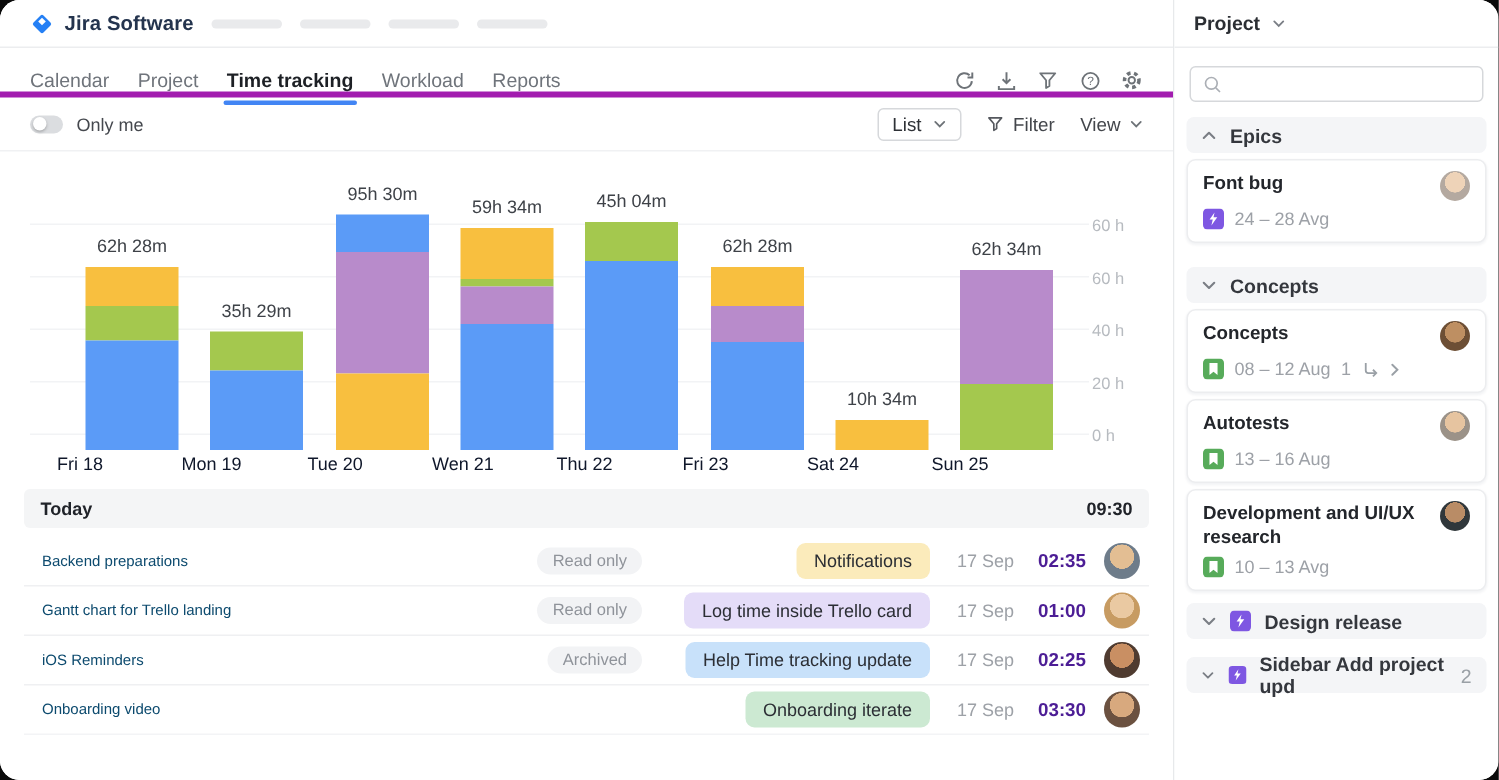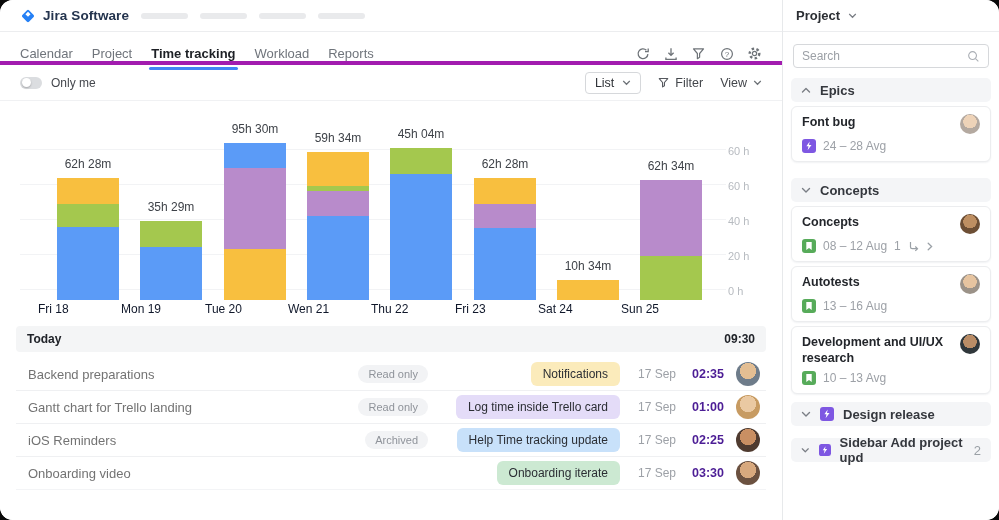--- a/index.html
+++ b/index.html
@@ -39,21 +39,21 @@
   .vlabel { position:absolute; width:100px; text-align:center; font-size:12px; color:#3E4248; white-space:nowrap; }
   .daylabel { position:absolute; bottom:0; width:100px; font-size:12px; color:#0f172a; }
 
   
   .today { margin:10px 16px 0; height:26px; flex:none; background:#F4F5F6; border-radius:4px; display:flex; align-items:center; padding:0 11px; }
   .today-label { font-size:12px; font-weight:700; color:#202329; }
   .today-time { margin-left:auto; font-size:12px; font-weight:700; color:#202329; }
   .tasks { margin:6px 16px 0; }
   .trow { height:33px; display:flex; align-items:center; border-bottom:1px solid #EFF0F2; padding:0 6px 0 12px; }
   .trow:last-child { border-bottom:1px solid #F3F4F6; }
-  .tname { font-size:13px; color:#737373; }
+  .tname { font-size:10px; color:#0c4a6e; }
   .badge { margin-left:auto; font-size:11px; color:#8F939A; background:#F2F3F5; border-radius:10px; padding:3px 10px; white-space:nowrap; }
   .chipcell { width:180px; flex:none; display:flex; justify-content:flex-end; margin-left:12px; }
   .chipcell.noBadge { margin-left:auto; }
   .chip { font-size:12px; color:#2B2E34; border-radius:6px; padding:5px 12px; white-space:nowrap; }
   .tdate { width:46px; flex:none; text-align:right; font-size:12px; color:#9DA1A7; margin-left:10px; }
   .ttime { width:44px; flex:none; text-align:right; font-size:12.5px; font-weight:700; color:#4c1d95; margin-left:4px; }
   .avatar { width:24px; height:24px; border-radius:50%; flex:none; margin-left:12px; }
   .avatar.sm { width:20px; height:20px; margin-left:0; }
   .av0 { background:radial-gradient(circle at 50% 38%, #E3BE93 0 42%, #6E7C8A 43%); }
   .av1 { background:radial-gradient(circle at 50% 38%, #EAC9A2 0 42%, #C79B62 43%); }
@@ -288,21 +288,20 @@
   </div>
 
   <div class="side">
     <div class="sideheader">
       <span class="project-label">Project</span>
       <svg width="9" height="6" viewBox="0 0 10 7">
           <path d="M1.5 1.5L5 5l3.5-3.5" fill="none" stroke="#7A7E85" stroke-width="1.4" stroke-linecap="round"></path>
         </svg>
     </div>
     <div class="search">
-      <input type="text" placeholder="Search" style="">
       <svg width="13" height="13" viewBox="0 0 14 14">
           <circle cx="6" cy="6" r="4.2" fill="none" stroke="#ABAFB5" stroke-width="1.2"></circle>
           <path d="M9.2 9.2l3 3" stroke="#ABAFB5" stroke-width="1.2"></path>
         </svg>
     </div>
     <div class="sections">
         <div class="sechead">
           <svg width="10" height="7" viewBox="0 0 10 7">
             <path d="M1.5 5L5 1.5 8.5 5" fill="none" stroke="#7A7E85" stroke-width="1.4" stroke-linecap="round" stroke-linejoin="round"></path>
           </svg>

